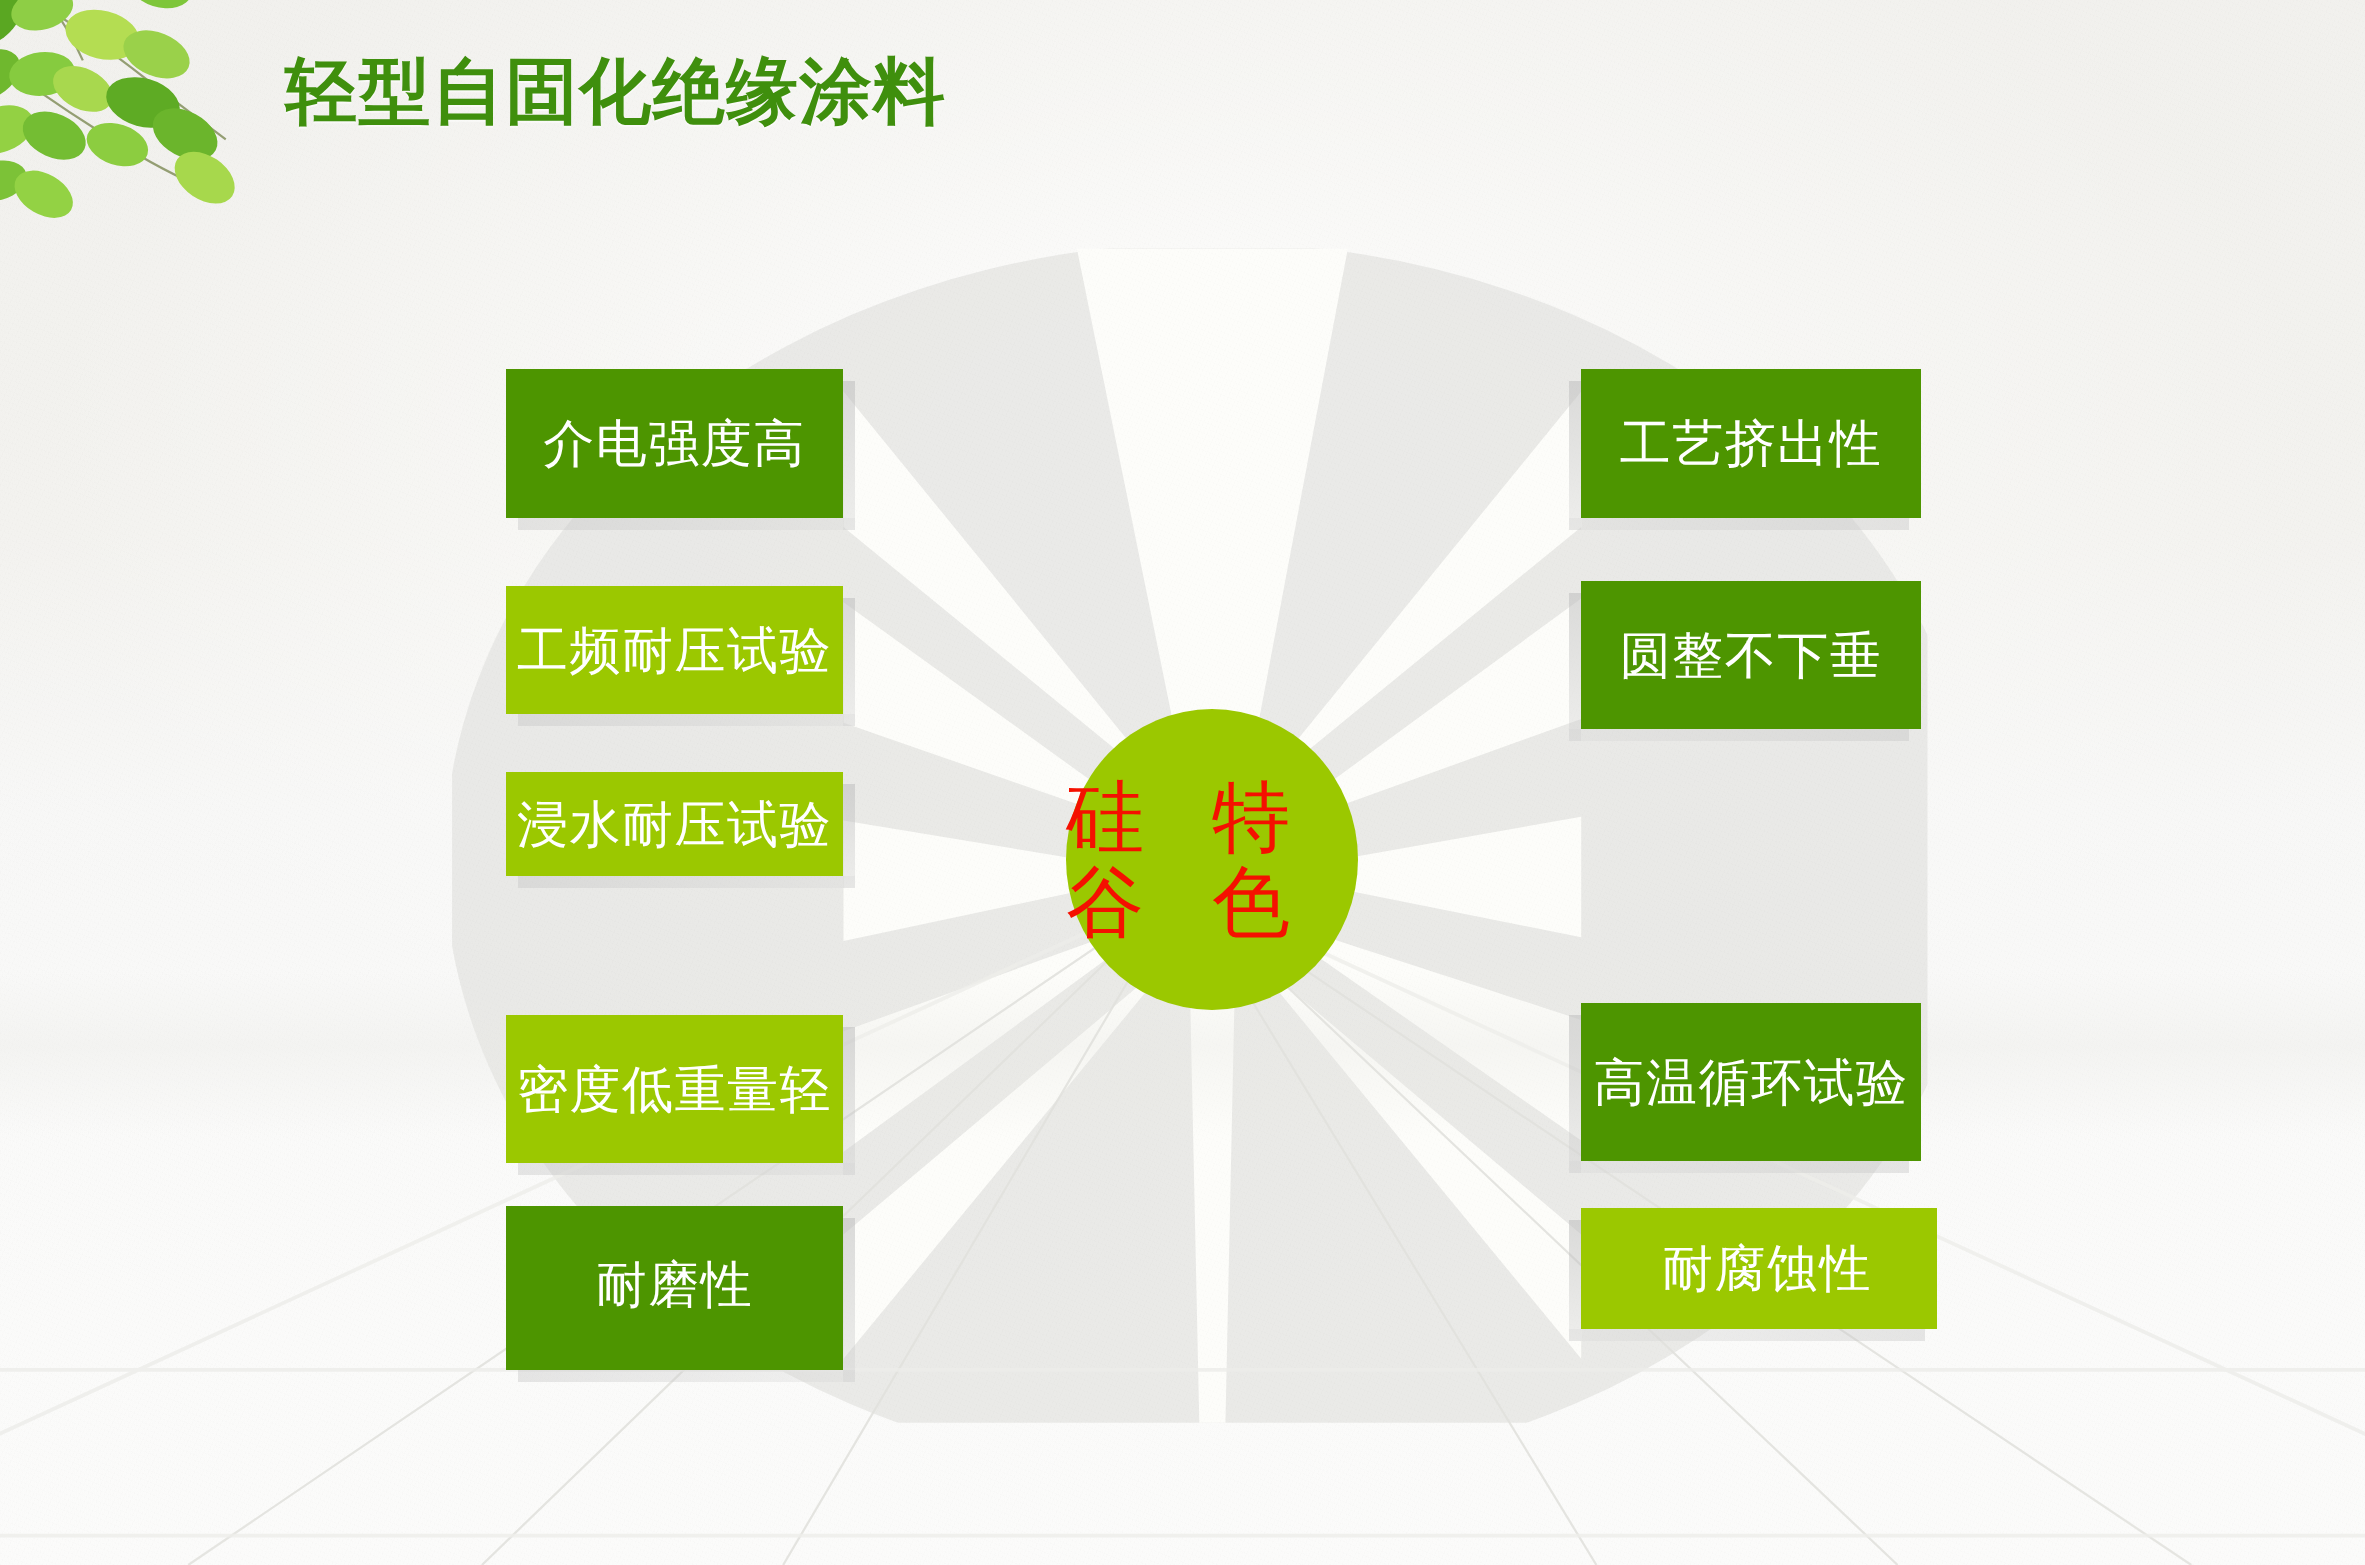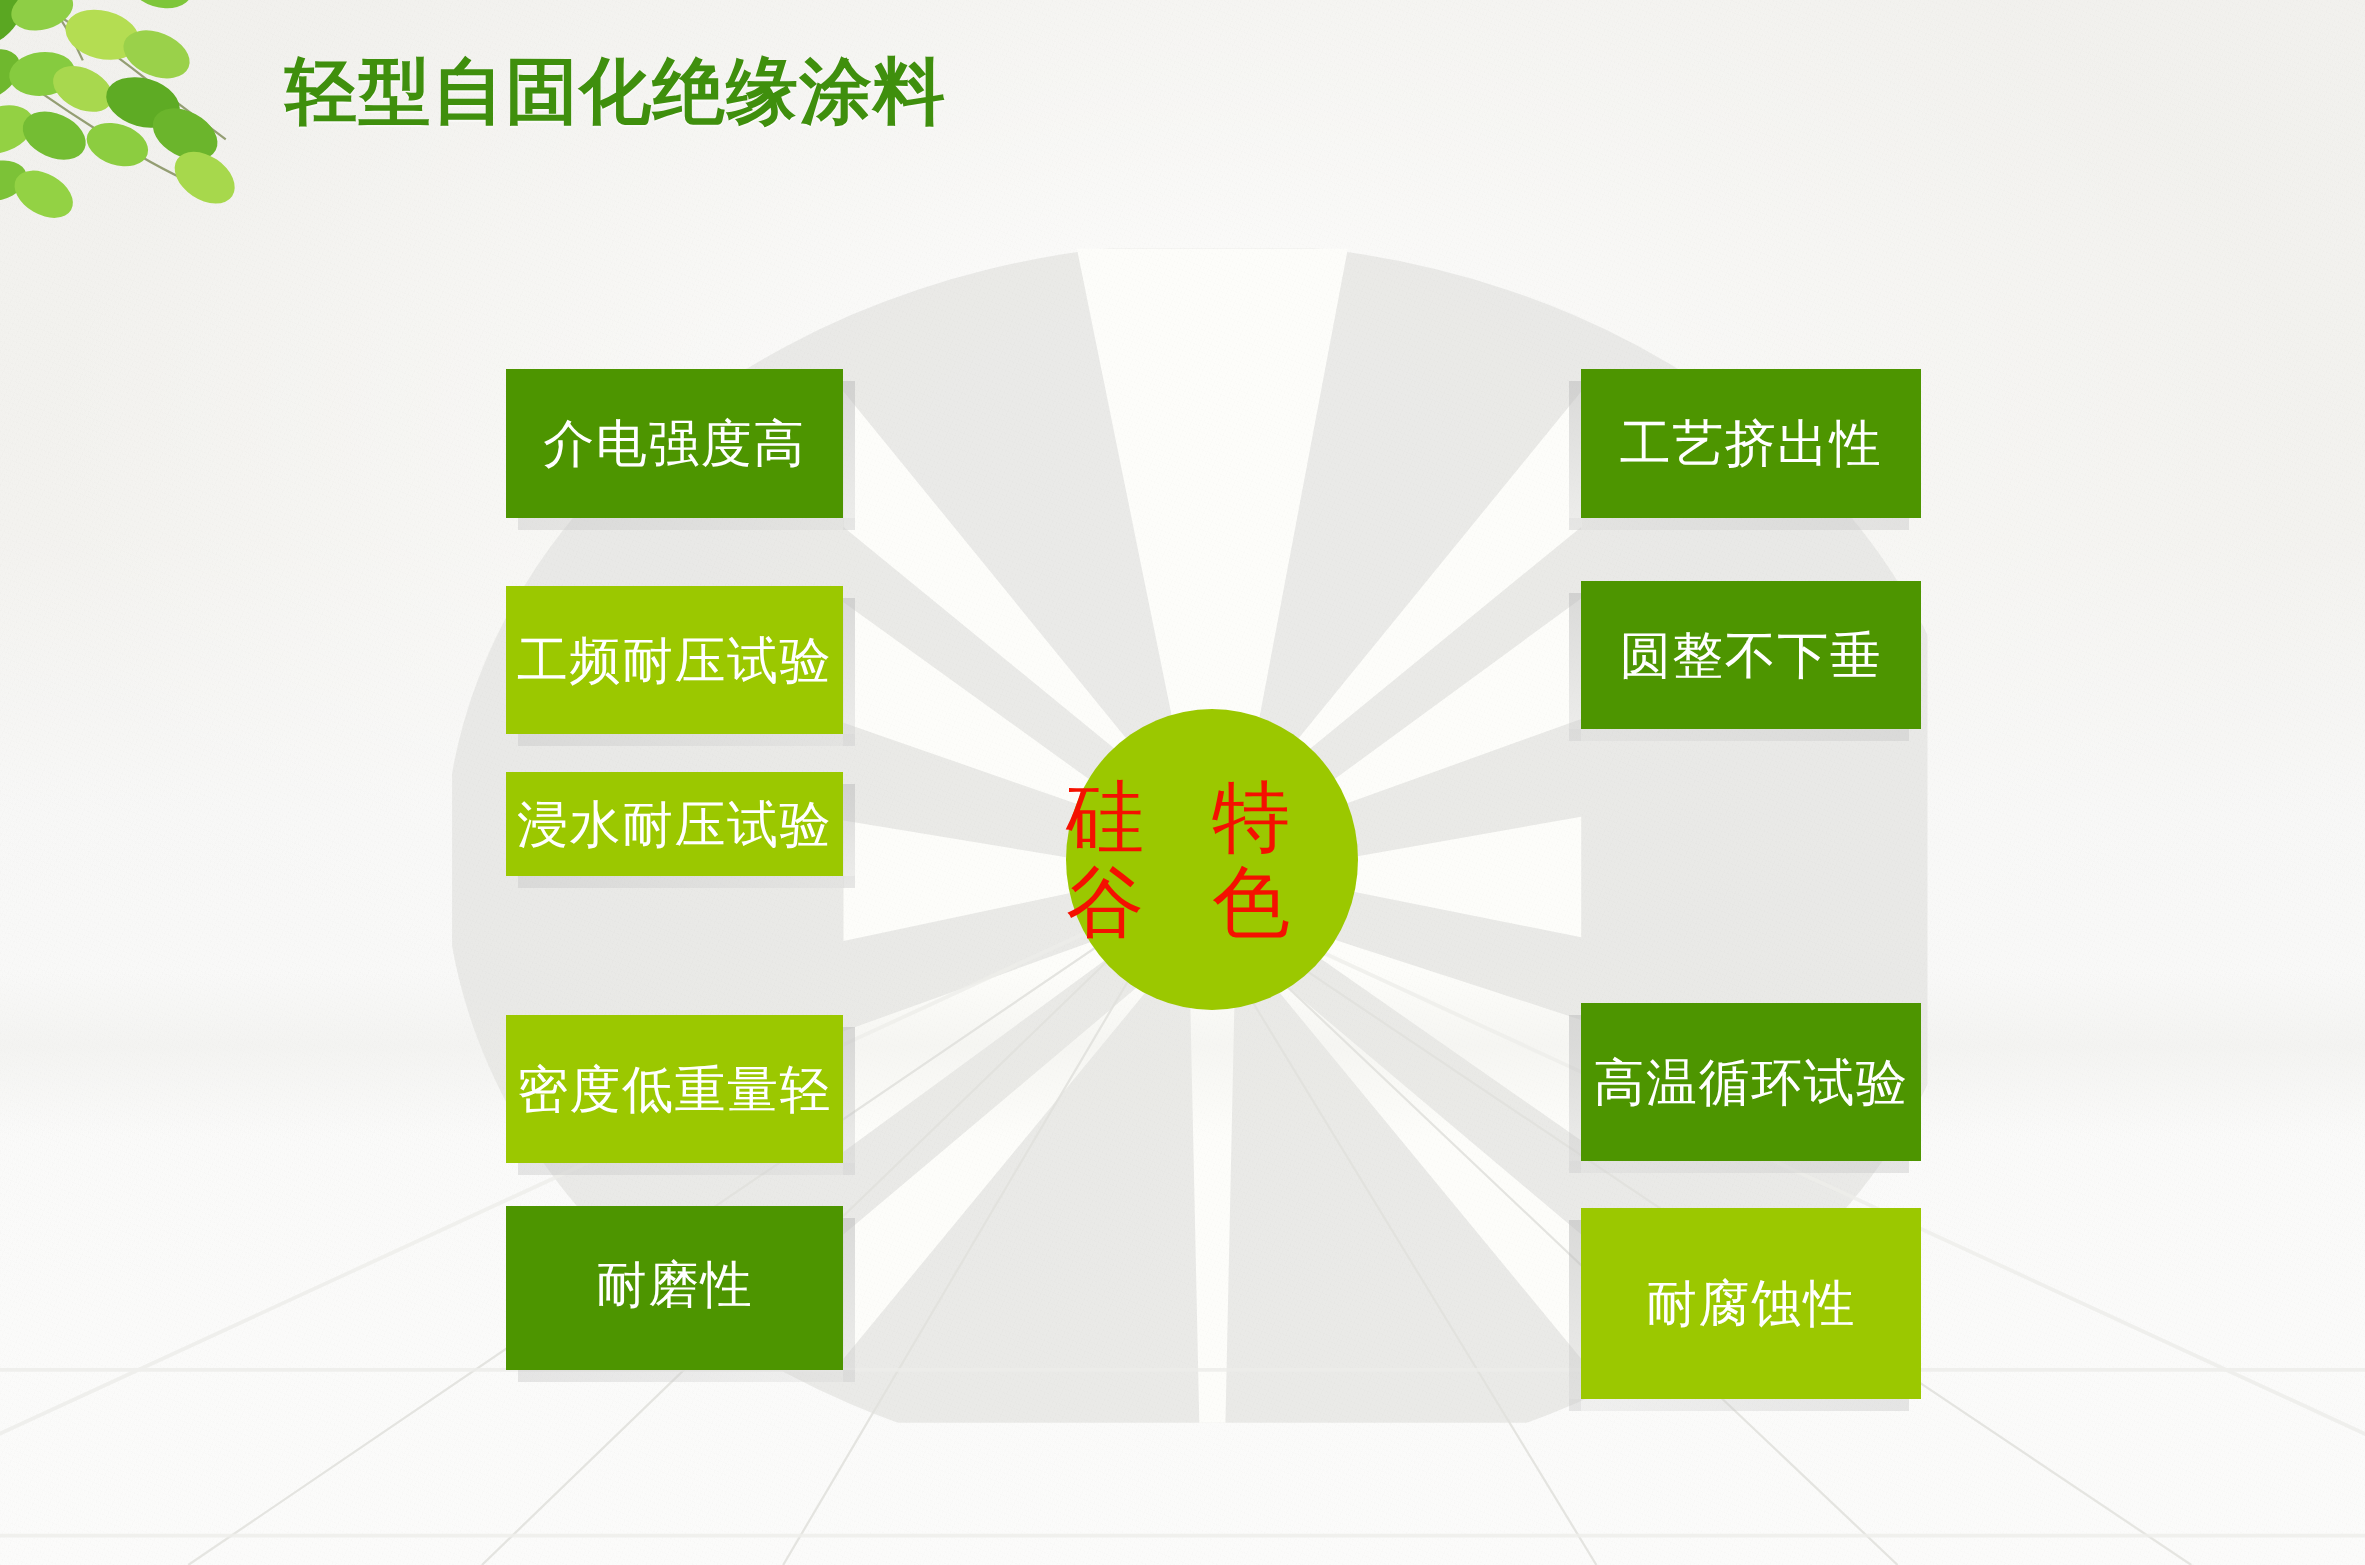--- a/index.html
+++ b/index.html
@@ -165,21 +165,21 @@
         <ellipse cx="312" cy="296" rx="44" ry="29" fill="#a7d84c" transform="rotate(34 312 296)"></ellipse>
       </g>
     </svg>
   </div>
 
   <div class="title">轻型自固化绝缘涂料</div>
 
   <div class="box left" style="top:369px;height:149px;background:#4d9500;">
     <span>介电强度高</span>
   </div>
-  <div class="box left" style="top:586px;height:148px;background:#9bc800;text-align:right;">
+  <div class="box left" style="top:586px;height:128px;background:#9bc800;text-align:right;">
     <span>工频耐压试验</span>
   </div>
   <div class="box left" style="top:772px;height:104px;background:#9bc800;">
     <span>浸水耐压试验</span>
   </div>
   <div class="box left" style="top:1015px;height:148px;background:#9bc800;">
     <span>密度低重量轻</span>
   </div>
   <div class="box left" style="top:1206px;height:164px;background:#4d9500;font-family:Liberation Mono, monospace;">
     <span>耐磨性</span>
@@ -187,21 +187,21 @@
 
   <div class="box right" style="top:369px;height:149px;background:#4d9500;">
     <span>工艺挤出性</span>
   </div>
   <div class="box right" style="top:581px;height:148px;background:#4d9500;">
     <span>圆整不下垂</span>
   </div>
   <div class="box right" style="top:1003px;height:158px;background:#4d9500;">
     <span>高温循环试验</span>
   </div>
-  <div class="box right" style="top:1208px;height:191px;background:#9bc800;">
+  <div class="box right" style="top:1208px;height:121px;background:#9bc800;padding-left:16px;">
     <span>耐腐蚀性</span>
   </div>
 
   <div class="hub" style="background:#9bc800;">
     <div class="hub-line">硅谷</div>
     <div class="hub-line">特色</div>
   </div>
 
 </div>
 

